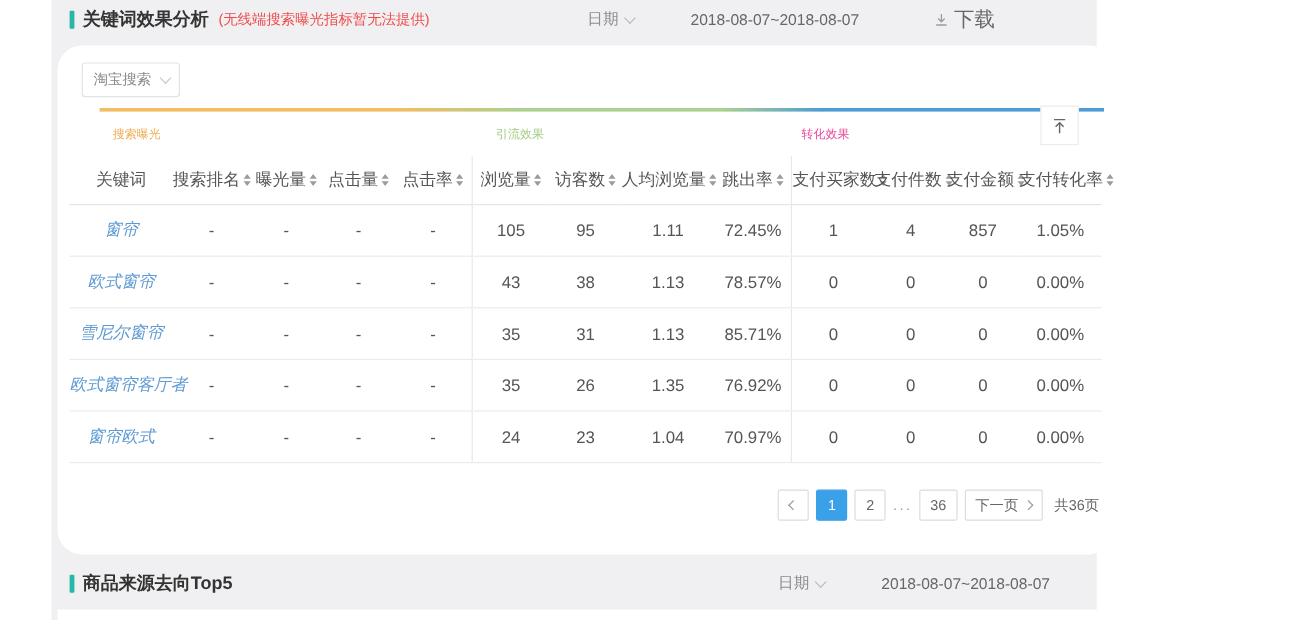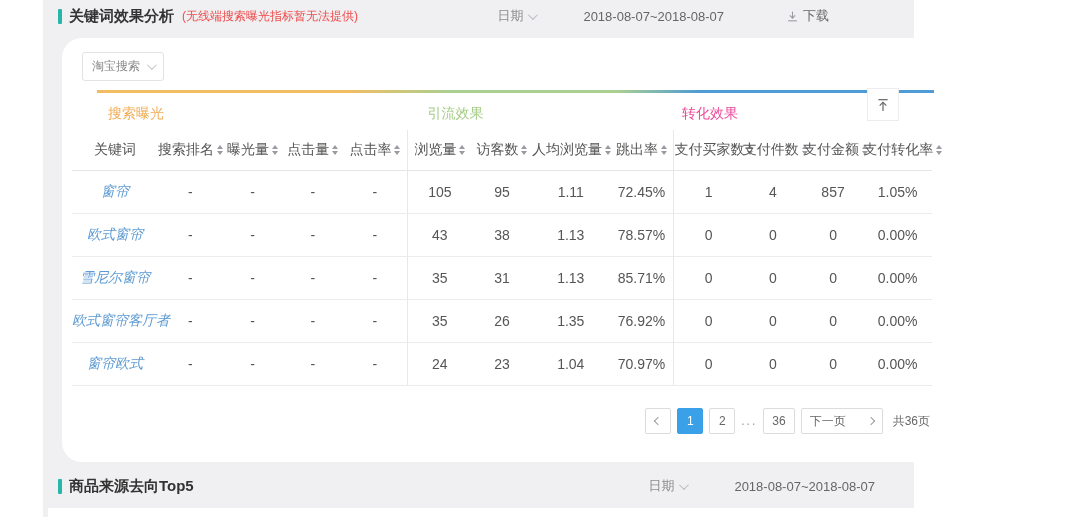--- a/index.html
+++ b/index.html
@@ -10,33 +10,33 @@
   
   .sec-head { display:flex; align-items:center; height:32px; padding:0 0 0 15px; }
   .sec-title { display:flex; align-items:center; gap:7px; font-size:15px; font-weight:bold; color:#333; }
   .accent { width:4px; height:15px; background:#26b7a8; border-radius:1px; }
   .note { color:#ef4c4c; font-size:12px; margin-left:8px; }
   .head-right { margin-left:auto; display:flex; align-items:center; padding-right:85px; }
   .date-label { font-size:13px; color:#8c8c8c; display:flex; align-items:center; gap:5px; cursor:pointer;font-family:Liberation Serif, serif; }
   .chev { width:7px; height:7px; border-right:1px solid #b9b9c0; border-bottom:1px solid #b9b9c0;
           transform:rotate(45deg) translateY(-2px); display:inline-block; }
   .date-range { font-size:13px; color:#666; margin-left:48px; cursor:pointer; }
-  .download { font-size:13px; color:#666; margin-left:62px; display:flex; align-items:center; gap:4px; cursor:pointer;justify-content:center; }
+  .download { font-size:17px; color:#666; margin-left:62px; display:flex; align-items:center; gap:4px; cursor:pointer;justify-content:center; }
   .download svg { width:13px; height:13px; stroke:#9a9aa2; stroke-width:2; fill:none; }
 
   
-  .card { position:absolute; left:19px; top:38px; width:880px; height:424px; background:#fff;border-radius:20px; }
+  .card { position:absolute; left:5px; top:38px; width:880px; height:424px; background:#fff;border-radius:20px; }
   .dropdown { position:absolute; left:20px; top:14px; width:82px; height:29px; background:#fff;
               border:1px solid #e3e3e6; border-radius:3px; display:flex; align-items:center;
               justify-content:space-between; padding:0 9px; font-size:12px; color:#888; cursor:pointer; }
   .dropdown .chev { transform:rotate(45deg) translateY(-2px); border-color:#c4c4ca; }
 
   .group-line { position:absolute; left:35px; top:52px; right:8px; height:3px;
       background:linear-gradient(to right,#f2bc63 0%,#f2bc63 30%,#abd08f 42%,#abd08f 62%,#4e9bd6 72%,#4e9bd6 100%); }
-  .group-row { position:absolute; left:10px; top:57px; right:10px; display:flex; font-size:14px; }
+  .group-row { position:absolute; left:10px; top:57px; right:10px; display:flex; font-size:10px; }
   .grp { padding:10px 0 8px 0; }
   .grp1 { width:39%; padding-left:36px; }
   .grp2 { width:31%; padding-left:20px; }
   .grp3 { width:30%; padding-left:8px; }
 
   table { position:absolute; left:10px; top:92px; width:860px; border-collapse:collapse; table-layout:fixed; font-size:14px; }
   col.c0{width:10%} col.c1{width:7.5%} col.c2{width:7%} col.c3{width:7%} col.c4{width:7.5%}
   col.c5{width:7.5%} col.c6{width:7%} col.c7{width:9%} col.c8{width:7.5%}
   col.c9{width:8%} col.c10{width:7%} col.c11{width:7%} col.c12{width:8%}
   th,td { text-align:center; white-space:nowrap; font-weight:normal; }
@@ -53,21 +53,21 @@
   
   .pager { position:absolute; right:12px; top:370px; display:flex; align-items:center; gap:6px; font-size:12px; color:#666; }
   .pbtn { min-width:26px; height:26px; border:1px solid #dcdcde; background:#fff; display:flex;
           align-items:center; justify-content:center; border-radius:2px; cursor:pointer; padding:0 8px; }
   .pbtn.active { background:#3aa1e8; border-color:#3aa1e8; color:#fff; }
   .pchev { width:6px; height:6px; border-right:1px solid #9a9aa2; border-bottom:1px solid #9a9aa2; display:inline-block; }
   .pchev.left { transform:rotate(135deg); }
   .pchev.right { transform:rotate(-45deg); }
   .pdots { letter-spacing:2px; color:#999; }
   .ptotal { margin-left:4px; color:#666; }
-  .pnext { gap:22px; }
+  .pnext { gap:5px; }
 
   
   .bottom-head { position:absolute; left:0; top:470px; width:940px; }
   .bottom-head .head-right { padding-right:108px; }
   .bottom-strip { position:absolute; left:5px; top:508px; width:880px; height:9px; background:#fff; }
 
   
   .top-btn { position:absolute; right:15px; top:88px; width:32px; height:33px; background:#fff;
              border:1px solid #ececee; display:flex; align-items:center; justify-content:center; cursor:pointer; }
   .top-btn svg { width:16px; height:16px; stroke:#666; stroke-width:1.8; fill:none; }

